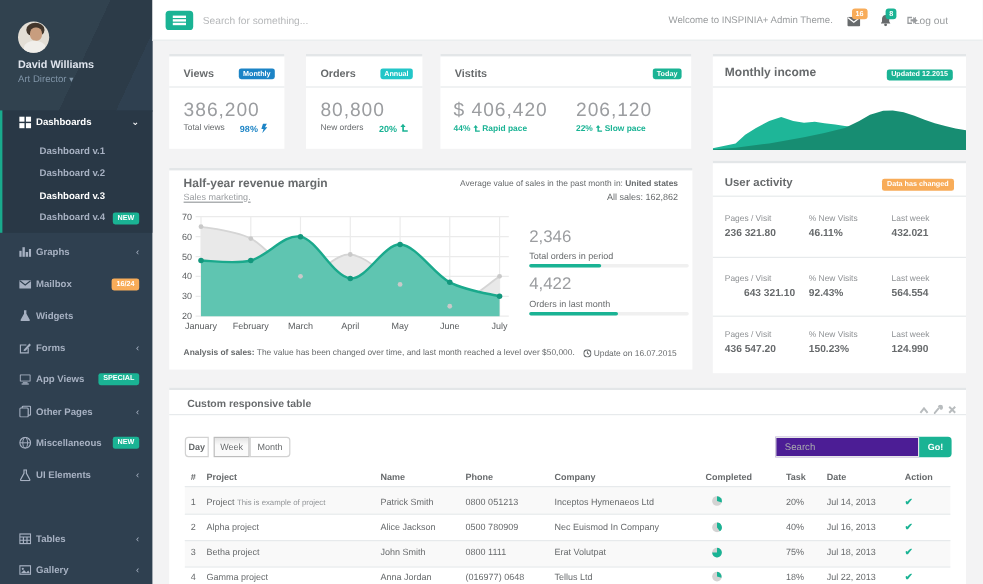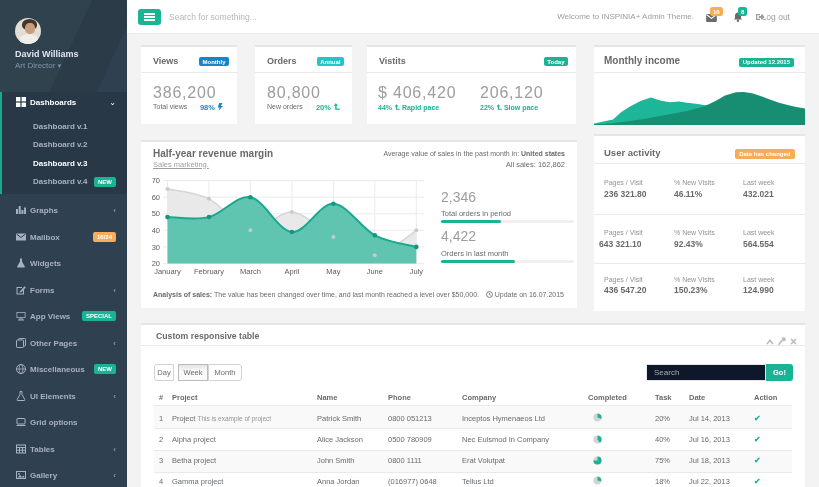--- a/index.html
+++ b/index.html
@@ -128,27 +128,20 @@
       </svg>
     <span class="lbl">Miscellaneous</span>
     <span class="sbadge badge" style="background:#1ab394;">NEW</span>
   </div>
   <div class="navitem" style="top:382.5px;">
     <svg class="ic" viewBox="0 0 10 10">
         <path d="M4,0.5 L6,0.5 L6,3.5 L8.8,8.5 Q9.2,9.5 8.2,9.5 L1.8,9.5 Q0.8,9.5 1.2,8.5 L4,3.5 Z" fill="none" stroke="#a7b1c2" stroke-width="1"></path>
       </svg>
     <span class="lbl">UI Elements</span>
       <span class="arr">‹</span>
-  </div>
-  <div class="navitem" style="top:409px;">
-    <svg class="ic" viewBox="0 0 10 10">
-        <rect x="1" y="1.5" width="8" height="5.5" rx="0.5" fill="none" stroke="#a7b1c2" stroke-width="1"></rect>
-        <path d="M0,8 L10,8 L9,9 L1,9 Z" fill="#a7b1c2"></path>
-      </svg>
-    <span class="lbl">Grid options</span>
   </div>
   <div class="navitem" style="top:435.5px;">
     <svg class="ic" viewBox="0 0 10 10">
         <rect x="0.5" y="1" width="9" height="8" fill="none" stroke="#a7b1c2" stroke-width="1"></rect>
         <line x1="0.5" y1="3.5" x2="9.5" y2="3.5" stroke="#a7b1c2"></line>
         <line x1="0.5" y1="6.2" x2="9.5" y2="6.2" stroke="#a7b1c2"></line>
         <line x1="3.5" y1="3.5" x2="3.5" y2="9" stroke="#a7b1c2"></line>
         <line x1="6.5" y1="3.5" x2="6.5" y2="9" stroke="#a7b1c2"></line>
       </svg>
     <span class="lbl">Tables</span>
@@ -315,21 +308,21 @@
   <div class="hdiv" style="top:128.5px;"></div>
   <div class="ualab" style="left:10px; top:45px;">Pages / Visit</div>
     <div class="ualab" style="left:80px; top:45px;">% New Visits</div>
     <div class="ualab" style="left:149px; top:45px;">Last week</div>
   <div class="uaval" style="left:10px; top:55px;">236 321.80</div>
     <div class="uaval" style="left:80px; top:55px;">46.11%</div>
     <div class="uaval" style="left:149px; top:55px;">432.021</div>
   <div class="ualab" style="left:10px; top:95px;">Pages / Visit</div>
     <div class="ualab" style="left:80px; top:95px;">% New Visits</div>
     <div class="ualab" style="left:149px; top:95px;">Last week</div>
-  <div class="uaval" style="left:5px; top:104.5px;">643 321.10</div>
+  <div class="uaval" style="left:26px; top:104.5px;">643 321.10</div>
     <div class="uaval" style="left:80px; top:104.5px;">92.43%</div>
     <div class="uaval" style="left:149px; top:104.5px;">564.554</div>
   <div class="ualab" style="left:10px; top:141.5px;">Pages / Visit</div>
     <div class="ualab" style="left:80px; top:141.5px;">% New Visits</div>
     <div class="ualab" style="left:149px; top:141.5px;">Last week</div>
   <div class="uaval" style="left:10px; top:151px;">436 547.20</div>
     <div class="uaval" style="left:80px; top:151px;">150.23%</div>
     <div class="uaval" style="left:149px; top:151px;">124.990</div>
 </div>
 <div class="panel" style="left:141px; top:322.5px; width:664px; height:164.5px;">
@@ -338,24 +331,24 @@
       <path d="M1,5 L4,1.3 L7,5" fill="none" stroke="#b8bcbe" stroke-width="1.6"></path>
     </svg>
   <svg style="position:absolute; left:637px; top:14.5px;" width="8" height="8" viewBox="0 0 10 10">
       <path d="M1,9 L5.2,4.2" stroke="#b8bcbe" stroke-width="2" stroke-linecap="round" fill="none"></path>
       <path d="M4.6,3.2 A2.6,2.6 0 1,1 7.2,5.6 L6.2,4.4 L5.6,2.9 Z" fill="#b8bcbe"></path>
     </svg>
   <svg style="position:absolute; left:649px; top:15.5px;" width="7" height="7" viewBox="0 0 7 7">
       <path d="M1,1 L6,6 M6,1 L1,6" stroke="#b8bcbe" stroke-width="1.6"></path>
     </svg>
   <div class="hdiv" style="top:22.5px;"></div>
-  <div class="btn" style="left:13px; top:41px; width:20px; border-radius:3px 0 0 3px;">Day</div>
+  <div class="btn" style="left:13px; top:41px; width:20px; border-radius:3px 0 0 3px;font-weight:bold;">Day</div>
   <div class="btn" style="left:37px; top:41px; width:30px; background:linear-gradient(#e4e4e4,#fafafa 40%); border-color:#bcbcbc;">Week</div>
   <div class="btn" style="left:67px; top:41px; width:34px; border-radius:0 3px 3px 0;">Month</div>
-  <div style="position:absolute; left:505px; top:41px; width:120px; height:17px; border:1px solid #e5e6e7; background:#0f172a; font-size:8px; color:#aaacae; line-height:16px; padding-left:7px;">Search</div>
+  <div style="position:absolute; left:505px; top:41px; width:120px; height:17px; border:1px solid #e5e6e7; background:#4c1d95; font-size:8px; color:#aaacae; line-height:16px; padding-left:7px;">Search</div>
   <div style="position:absolute; left:625px; top:41px; width:27px; height:17px; background:#1ab394; border-radius:0 3px 3px 0; color:#fff; font-size:7.5px; font-weight:bold; text-align:center; line-height:17px;">Go!</div>
   <div style="position:absolute; left:13px; top:82.5px; width:638px; height:23px; background:#f9f9f9;"></div>
   <div style="position:absolute; left:13px; top:127.5px; width:638px; height:21.5px; background:#f9f9f9;"></div>
   <div style="position:absolute; left:13px; top:82.5px; width:638px; border-top:1px solid #e7eaec;"></div>
   <div style="position:absolute; left:13px; top:105.5px; width:638px; border-top:1px solid #e7eaec;"></div>
   <div style="position:absolute; left:13px; top:127.5px; width:638px; border-top:1px solid #e7eaec;"></div>
   <div style="position:absolute; left:13px; top:149px; width:638px; border-top:1px solid #e7eaec;"></div>
   <div class="th" style="left:18px; top:70.5px;">#</div>
   <div class="th" style="left:31px; top:70.5px;">Project</div>
   <div class="th" style="left:176px; top:70.5px;">Name</div>

